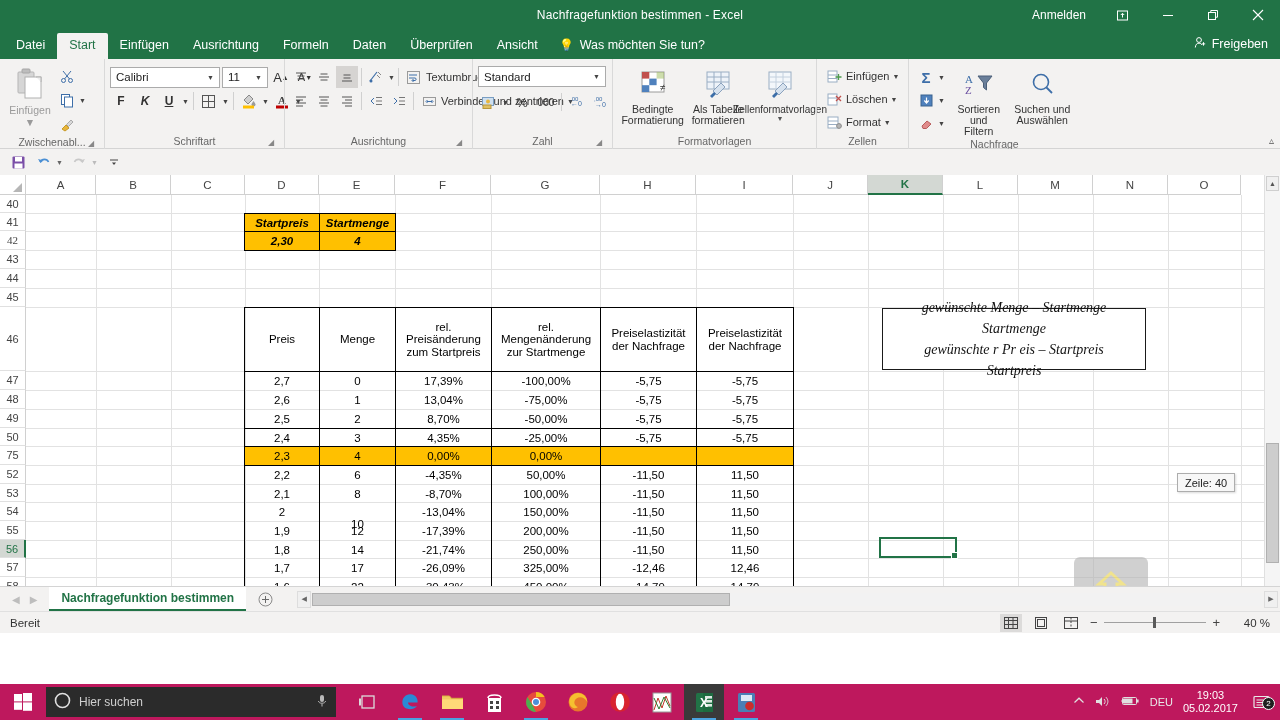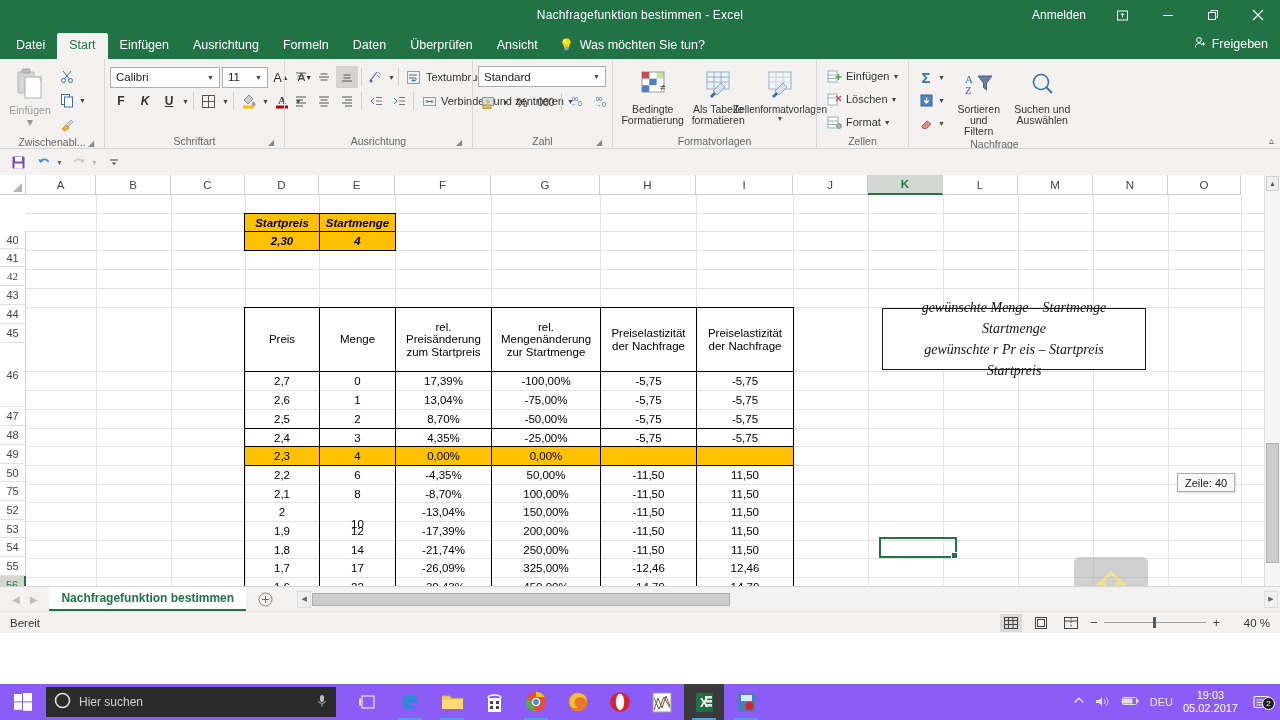--- a/index.html
+++ b/index.html
@@ -143,21 +143,21 @@
     border-style:solid; border-width:0 0 9px 9px; border-color:transparent transparent #b6b6b6 transparent;
   }
   .ch {
     height:20px; background:#fff; border-right:1px solid #d0d0d0; border-bottom:1px solid #d0d0d0;
     font-size:11.5px; color:#444; display:flex; align-items:center; justify-content:center;
     font-family:"Liberation Sans", sans-serif;
   }
   .ch.sel { background:#d3d8d3; color:#217346; border-bottom:2px solid #217346; font-weight:bold; }
 
   .rowsarea { display:flex; }
-  .rowhdrs { width:26px;margin-top:36px; }
+  .rowhdrs { width:26px; }
   .rh {
     width:26px; border-right:1px solid #d0d0d0; border-bottom:1px solid #e0e0e0;
     font-size:11px; color:#444; display:flex; align-items:center; justify-content:center;
     background:#fff;
   }
   .rh.sel { background:#d3d8d3; color:#217346; border-right:2px solid #217346; }
 
   .cellgrid { position:relative; flex:1; }
   .gline-v { position:absolute; top:0; bottom:0; width:1px; background:#e2e2e2; }
   .gline-h { position:absolute; left:0; right:0; height:1px; background:#e2e2e2; }
@@ -238,21 +238,21 @@
   .viewbtn.active { background:#dcdbda; }
   .zoomslider { display:flex; align-items:center; gap:6px; width:130px; }
   .zs-track { position:relative; flex:1; height:12px; display:flex; align-items:center; }
   .zs-line { height:1px; background:#a0a0a0; width:100%; }
   .zs-knob { position:absolute; left:48%; width:3px; height:11px; background:#5a5a5a; }
   .zoomval { font-size:11.5px; color:#333; width:42px; text-align:right; }
 
   
   .taskbar {
     position:absolute; left:0; bottom:0; width:1280px; height:36px;
-    background:#8b5cf6; display:flex; align-items:center;
+    background:#be185d; display:flex; align-items:center;
   }
   .startbtn { width:46px; height:36px; display:flex; align-items:center; justify-content:center; }
   .searchbox {
     width:290px; height:30px; background:#2b2b2b; display:flex; align-items:center;
     gap:8px; padding:0 8px; color:#cfcfcf; font-size:12px;
   }
   .tb-icons { display:flex; align-items:center; gap:2px; padding-left:12px; }
   .tbicon {
     width:40px; height:36px; display:flex; align-items:center; justify-content:center; position:relative;
   }

